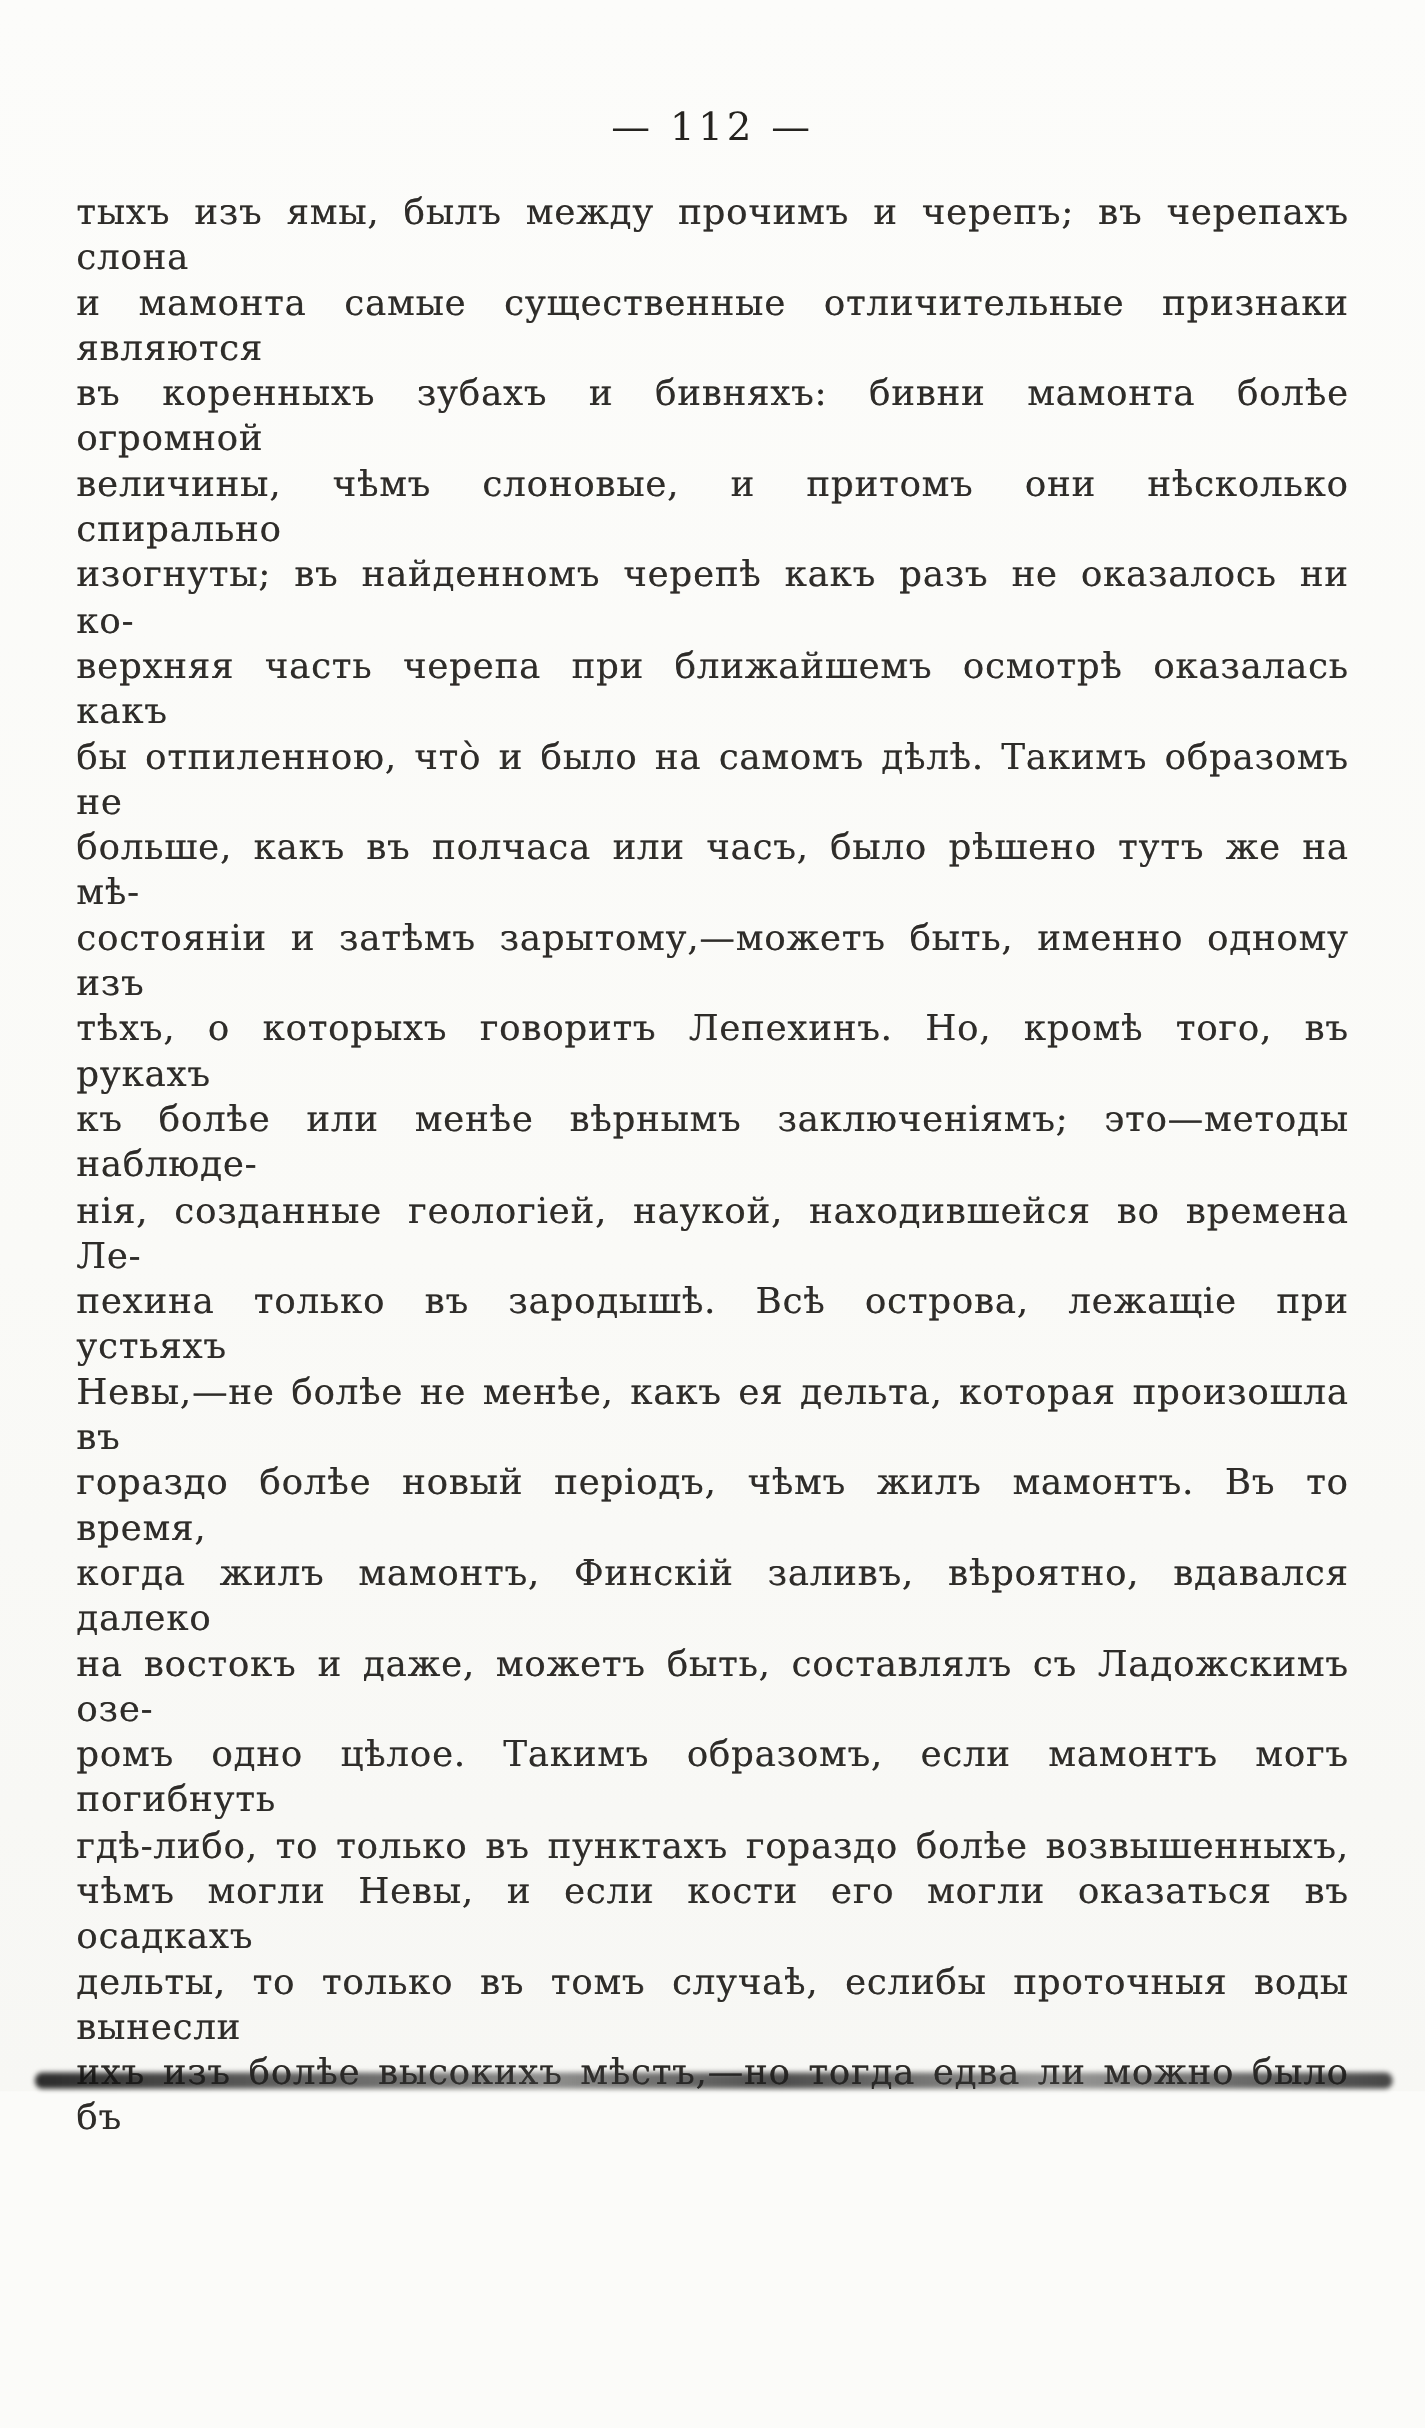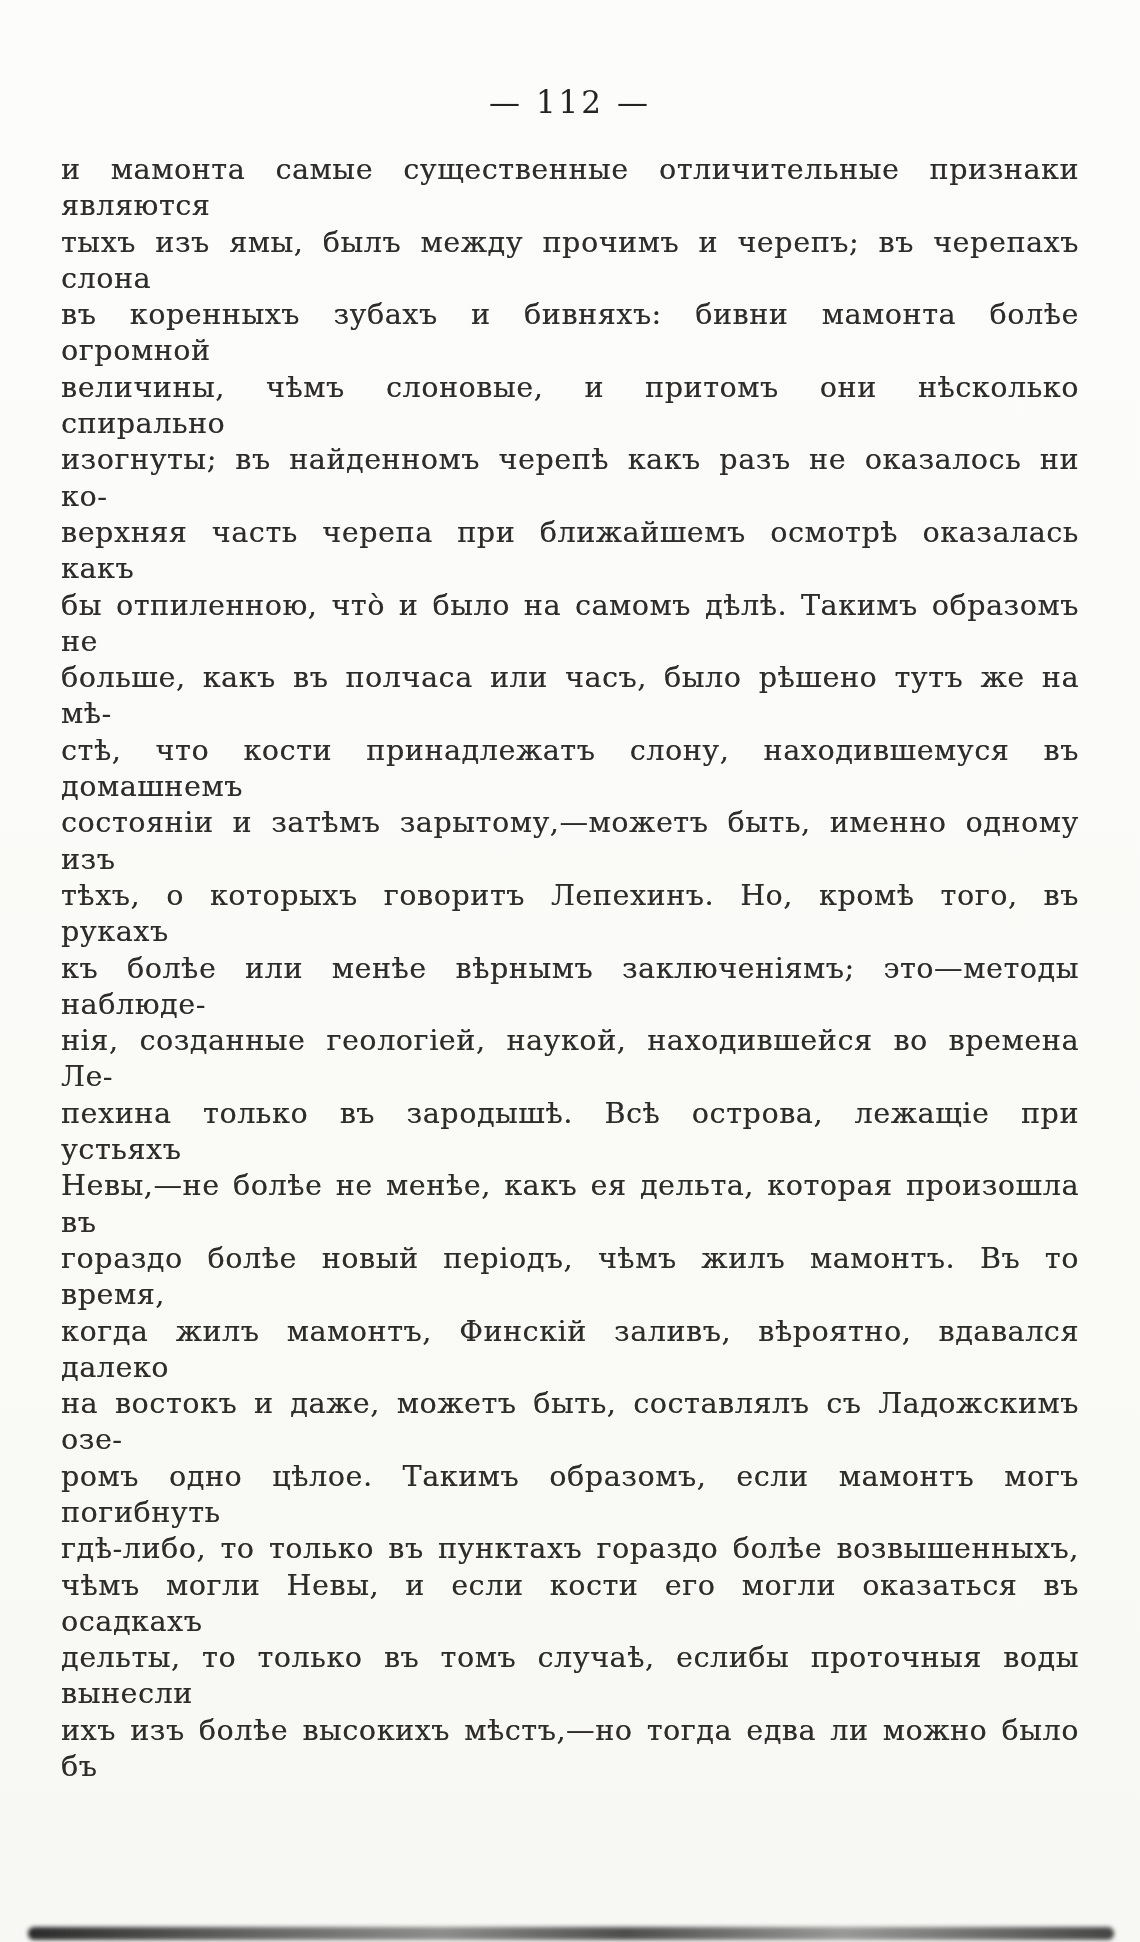--- a/index.html
+++ b/index.html
@@ -11,21 +11,21 @@
     height: 1942px;
     background: #fbfbf9;
     font-family: "DejaVu Serif", "Liberation Serif", serif;
     color: #2d2b29;
     overflow: hidden;
     position: relative;
   }
   .page {
     position: relative;
     width: 1140px;
-    height: 1942px;
+    height: 1673px;
     background: linear-gradient(180deg, #fcfcfa 0%, #fafaf7 60%, #f7f7f4 100%);
   }
   .page-number {
     position: absolute;
     top: 84px;
     left: 0;
     width: 100%;
     text-align: center;
     font-size: 31px;
     letter-spacing: 3px;
@@ -70,29 +70,28 @@
   }
 </style>
 </head>
 <body>
 
 <div class="page">
   <div class="page-number">— 112 —</div>
 
   <div class="text-block">
       <div class="paragraph">
+        <div class="line">тыхъ изъ ямы, былъ между прочимъ и черепъ; въ черепахъ слона</div>
         <div class="line">и мамонта самые существенные отличительные признаки являются</div>
-        <div class="line">тыхъ изъ ямы, былъ между прочимъ и черепъ; въ черепахъ слона</div>
         <div class="line">въ коренныхъ зубахъ и бивняхъ: бивни мамонта болѣе огромной</div>
         <div class="line">величины, чѣмъ слоновые, и притомъ они нѣсколько спирально</div>
         <div class="line">изогнуты; въ найденномъ черепѣ какъ разъ не оказалось ни ко-</div>
         <div class="line">верхняя часть черепа при ближайшемъ осмотрѣ оказалась какъ</div>
         <div class="line">бы отпиленною, что̀ и было на самомъ дѣлѣ. Такимъ образомъ не</div>
         <div class="line">больше, какъ въ полчаса или часъ, было рѣшено тутъ же на мѣ-</div>
-        <div class="line">стѣ, что кости принадлежатъ слону, находившемуся въ домашнемъ</div>
         <div class="line">состояніи и затѣмъ зарытому,—можетъ быть, именно одному изъ</div>
         <div class="line">тѣхъ, о которыхъ говоритъ Лепехинъ. Но, кромѣ того, въ рукахъ</div>
         <div class="line">къ болѣе или менѣе вѣрнымъ заключеніямъ; это—методы наблюде-</div>
         <div class="line">нія, созданные геологіей, наукой, находившейся во времена Ле-</div>
         <div class="line">пехина только въ зародышѣ. Всѣ острова, лежащіе при устьяхъ</div>
         <div class="line">Невы,—не болѣе не менѣе, какъ ея дельта, которая произошла въ</div>
         <div class="line">гораздо болѣе новый періодъ, чѣмъ жилъ мамонтъ. Въ то время,</div>
         <div class="line">когда жилъ мамонтъ, Финскій заливъ, вѣроятно, вдавался далеко</div>
         <div class="line">на востокъ и даже, можетъ быть, составлялъ съ Ладожскимъ озе-</div>
         <div class="line">ромъ одно цѣлое. Такимъ образомъ, если мамонтъ могъ погибнуть</div>

